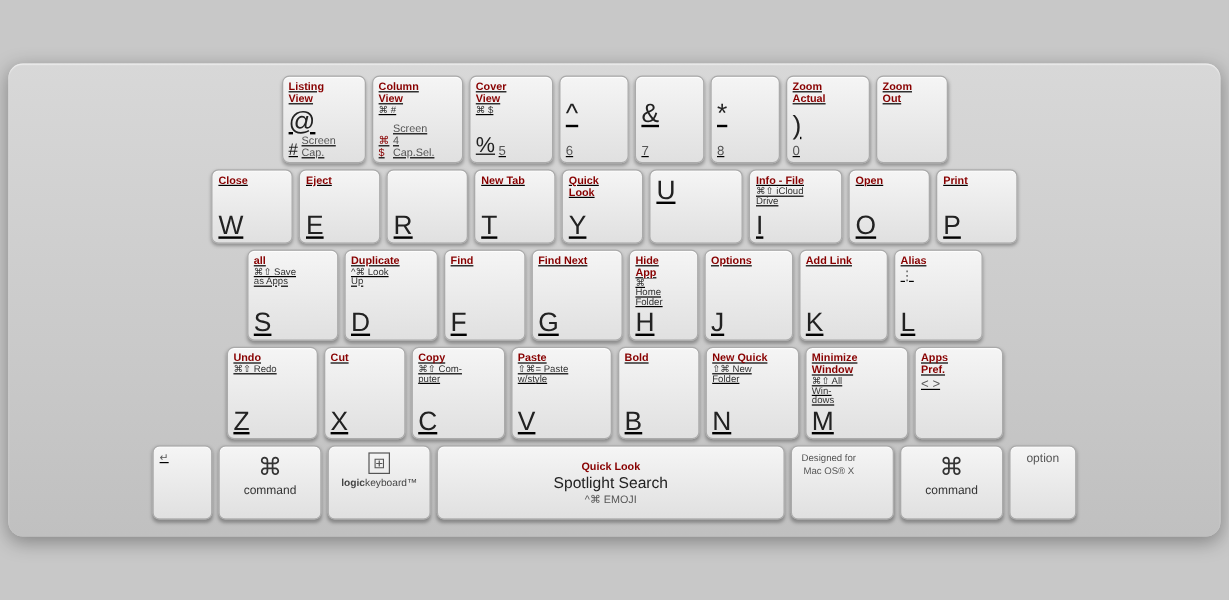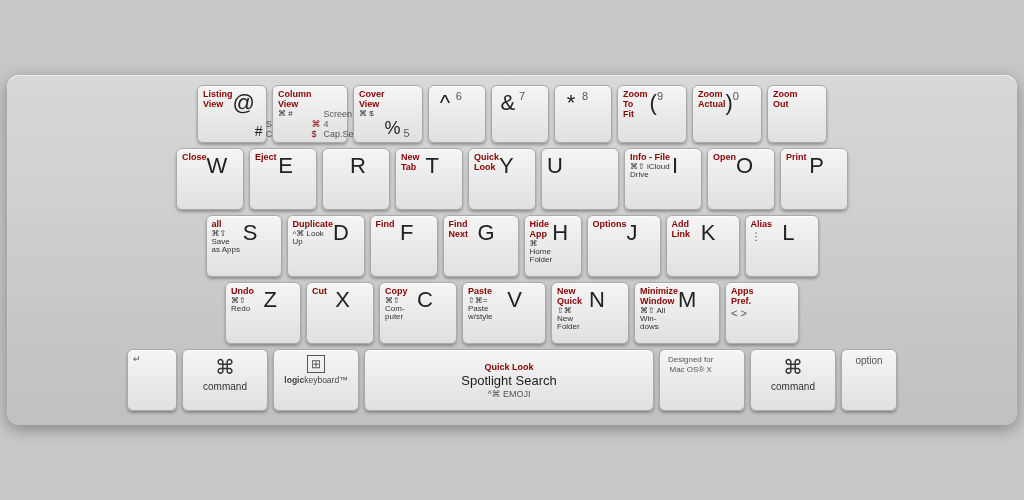--- a/index.html
+++ b/index.html
@@ -29,26 +29,27 @@
       margin-bottom: 5px;
       justify-content: center;
     }
 
     .key {
       background: linear-gradient(180deg, #f5f5f5 0%, #e0e0e0 100%);
       border-radius: 6px;
       border: 1px solid #aaa;
       box-shadow: 0 2px 3px rgba(0,0,0,0.3), inset 0 1px 0 rgba(255,255,255,0.8);
       display: flex;
-      flex-direction: row;
+      flex-direction: column;
       justify-content: space-between;
       padding: 4px 23px 3px 5px;
       cursor: pointer;
       position: relative;
       min-height: 62px;
+      text-decoration: underline;
     }
 
     .key-top {
       display: flex;
       flex-direction: column;
       align-items: flex-start;
     }
 
     .key-primary {
       font-size: 9px;
@@ -197,27 +198,20 @@
       <div class="key-letter">&amp;</div>
       <span style="font-size:11px;color:#555">7</span>
     </div>
     <div class="key" style="width:58px">
       <div class="key-top"></div>
       <div class="key-letter">*</div>
       <span style="font-size:11px;color:#555">8</span>
     </div>
     <div class="key" style="width:70px">
       <div class="key-top">
-        <span class="key-primary">Zoom To<br>Fit</span>
-      </div>
-      <div class="key-letter">(</div>
-      <span style="font-size:11px;color:#555">9</span>
-    </div>
-    <div class="key" style="width:70px">
-      <div class="key-top">
         <span class="key-primary">Zoom<br>Actual</span>
       </div>
       <div class="key-letter">)</div>
       <span style="font-size:11px;color:#555">0</span>
     </div>
     <div class="key" style="width:60px">
       <div class="key-top">
         <span class="key-primary">Zoom<br>Out</span>
       </div>
       <div class="key-letter"> </div>
@@ -352,20 +346,26 @@
         <span class="key-cmd">⌘⇧ Com-<br>puter</span>
       </div>
       <div class="key-letter">C</div>
     </div>
     <div class="key" style="width:84px">
       <div class="key-top">
         <span class="key-primary">Paste</span>
         <span class="key-cmd">⇧⌘= Paste<br>w/style</span>
       </div>
       <div class="key-letter">V</div>
+    </div>
+    <div class="key" style="width:68px">
+      <div class="key-top">
+          <span class="key-primary">Bold</span>
+        </div>
+      <div class="key-letter">B</div>
     </div>
     <div class="key" style="width:78px">
       <div class="key-top">
         <span class="key-primary">New Quick</span>
         <span class="key-cmd">⇧⌘ New<br>Folder</span>
       </div>
       <div class="key-letter">N</div>
     </div>
     <div class="key" style="width:86px">
       <div class="key-top">

